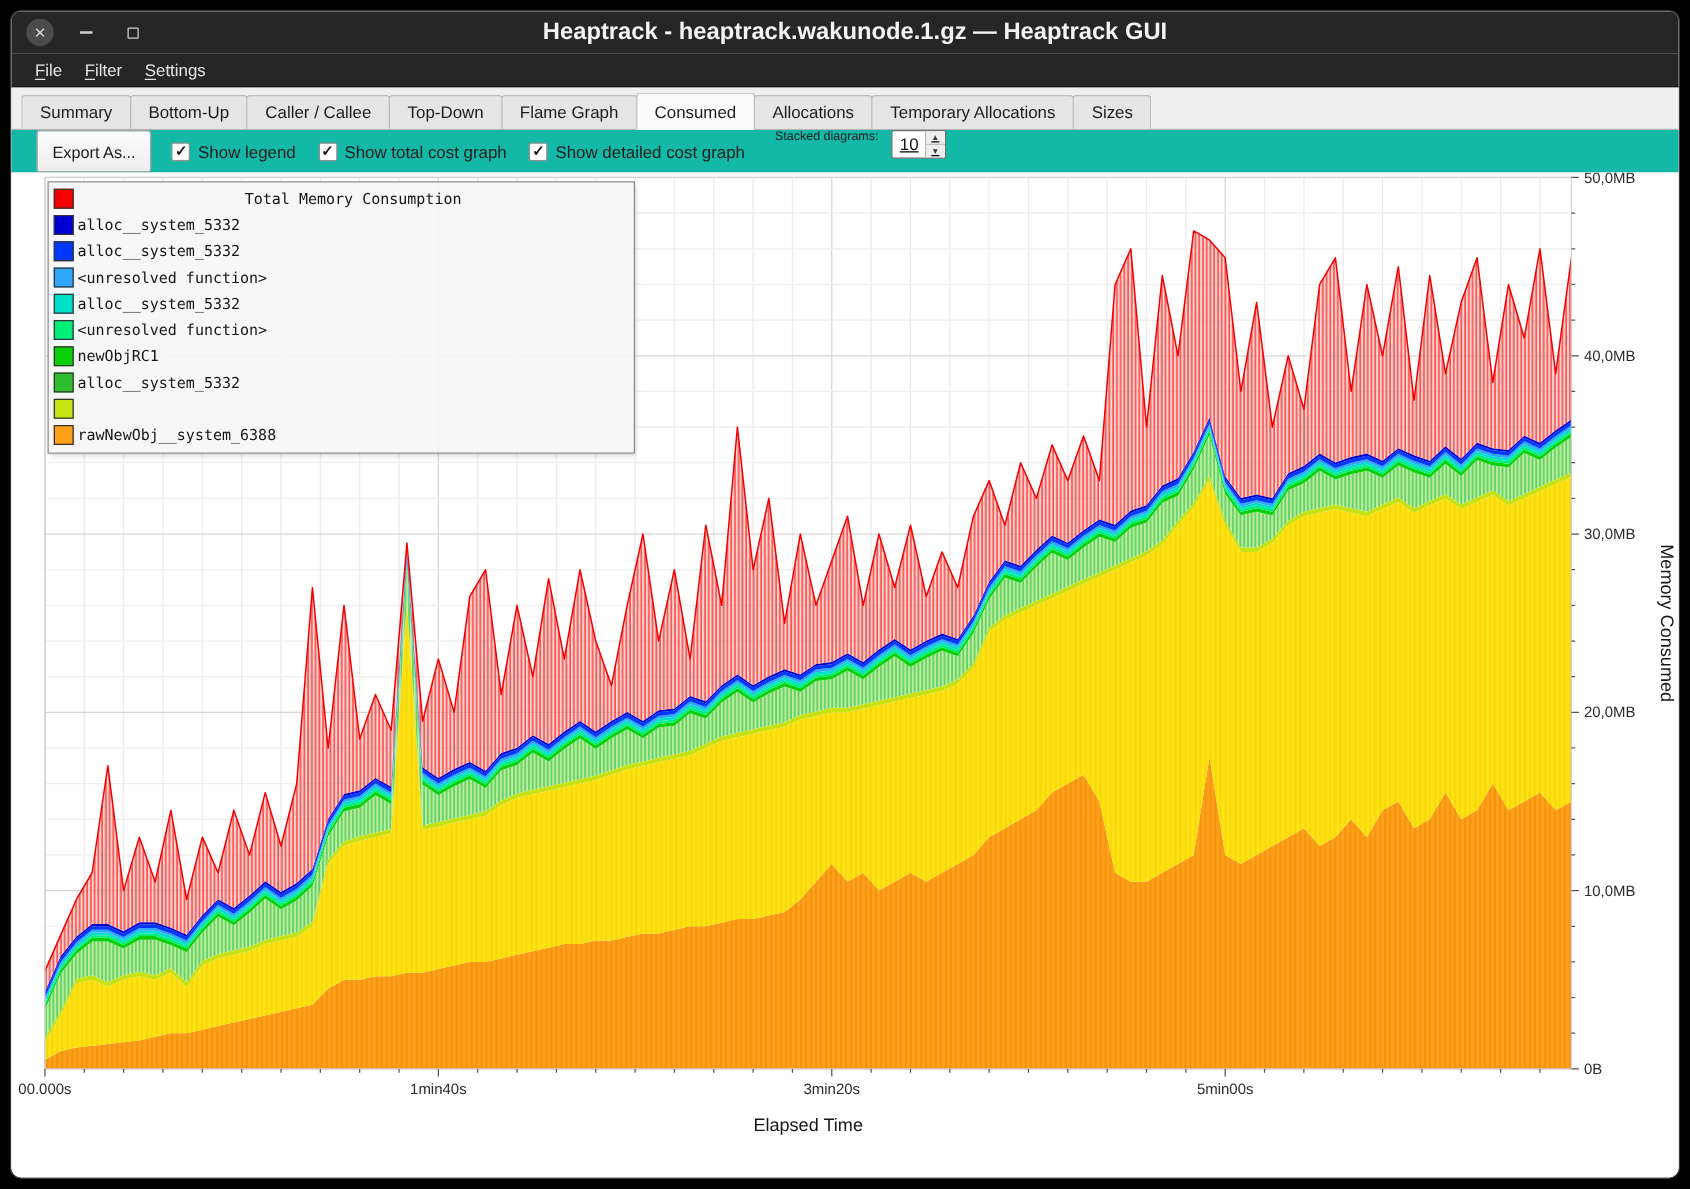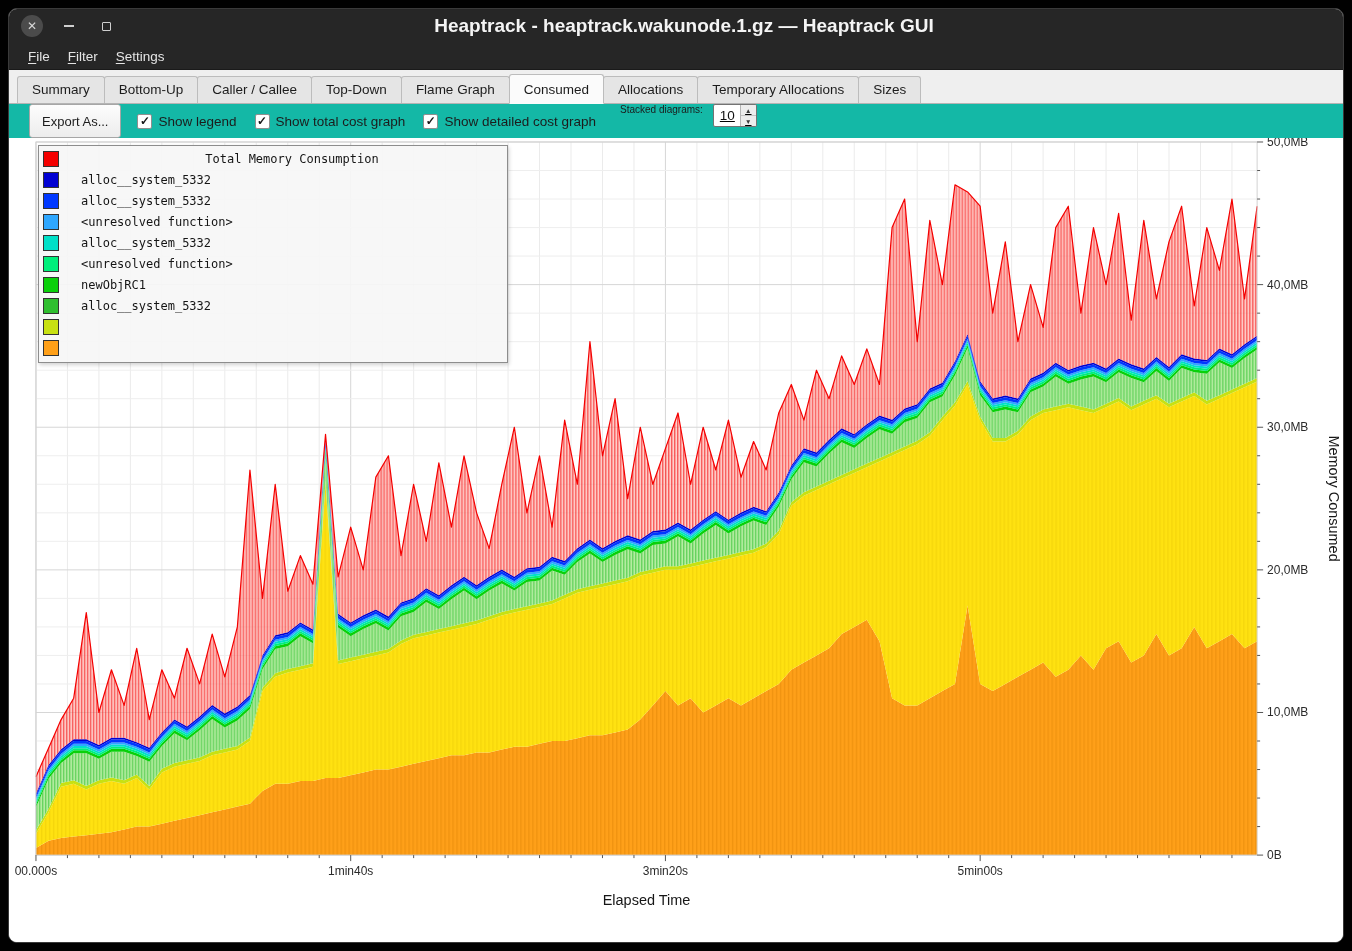--- a/index.html
+++ b/index.html
@@ -55,21 +55,21 @@
   .chartwrap { flex:1; background:#ffffff; position:relative; }
   .chartwrap svg { position:absolute; inset:0; width:100%; height:100%; }
   text.tick { font-family:"Liberation Sans", sans-serif; font-size:12px; fill:#2b2b2b; }
   text.axis-title { font-family:"Liberation Sans", sans-serif; font-size:14.5px; fill:#161616; }
   
   .legend { position:absolute; left:29px; top:7px; width:470px;
             background:rgba(246,246,246,0.9); border:1px solid #8d8d8d;
             box-shadow:1px 2px 4px rgba(0,0,0,0.18);
             font-family:"DejaVu Sans Mono", monospace; font-size:12px; color:#151515;
             padding:2px 4px 4px 4px; z-index:5; }
-  .lrow { display:flex; align-items:center; height:21px; gap:22px; }
+  .lrow { display:flex; align-items:center; height:21px; gap:3px; }
   .swatch { flex:none; width:16px; height:16px; border:1px solid #333; }
   .ltitle { flex:1; text-align:center; }
   .llabel { flex:1; text-align:left; white-space:pre; }
 </style>
 </head>
 <body>
 
 <div class="screen">
   <div class="window">
 
@@ -338,18 +338,19 @@
           </div>
           <div class="lrow">
             <span class="swatch" style="background: rgb(47, 191, 47);"></span>
             <span class="llabel">alloc__system_5332</span>
           </div>
           <div class="lrow">
             <span class="swatch" style="background: rgb(200, 225, 18);"></span>
           </div>
           <div class="lrow">
             <span class="swatch" style="background: rgb(255, 160, 25);"></span>
+            <span class="llabel">rawNewObj__system_6388</span>
           </div>
         </div>
     </div>
 
   </div>
 </div>
 
 </body></html>

